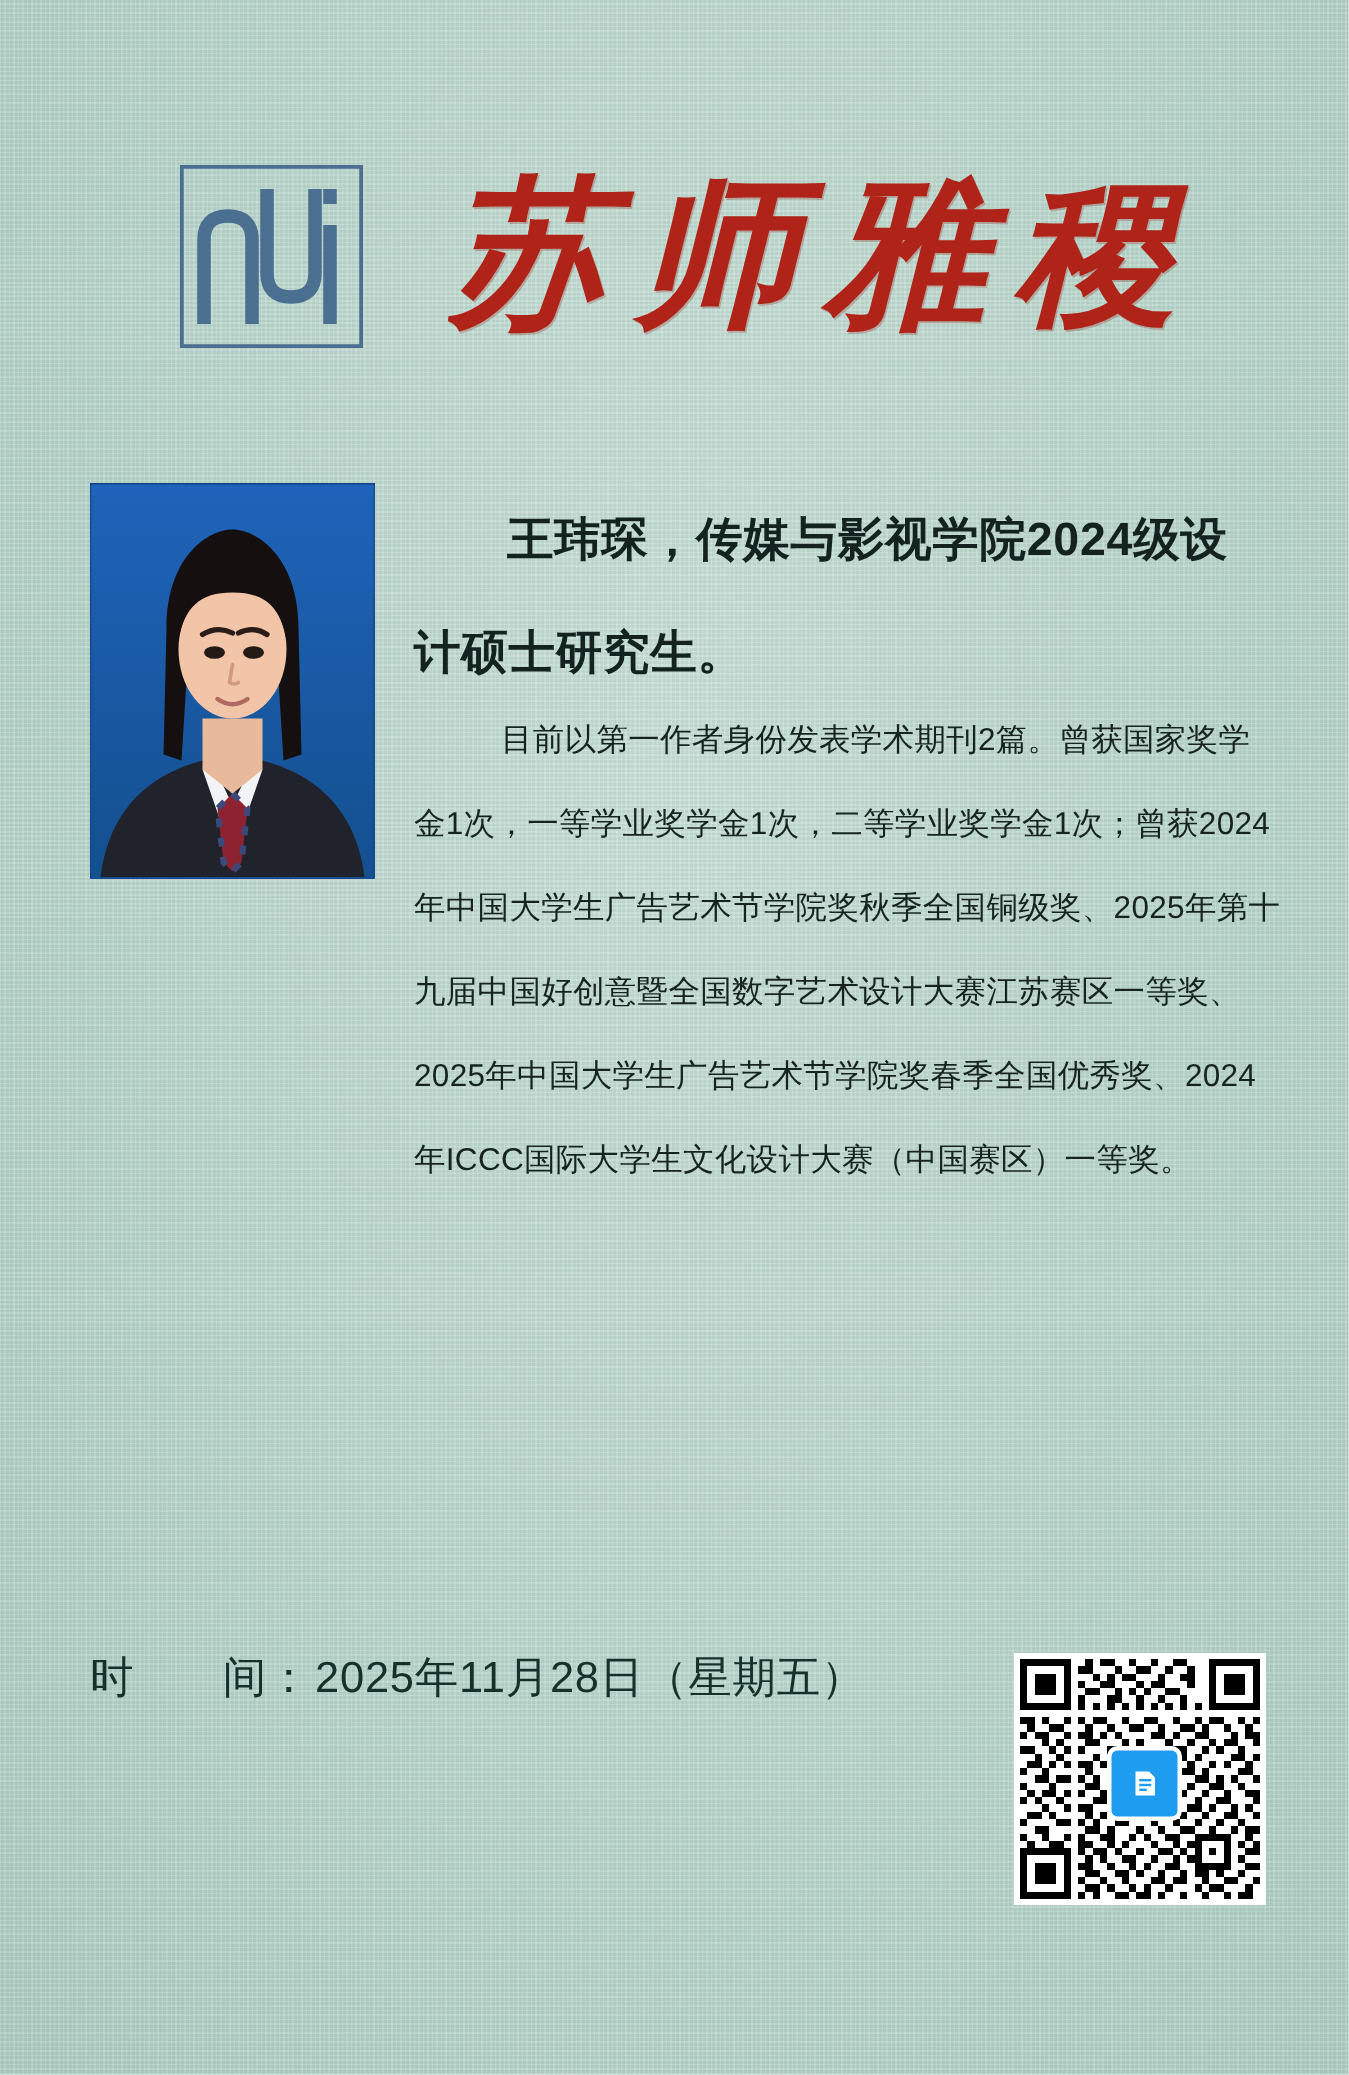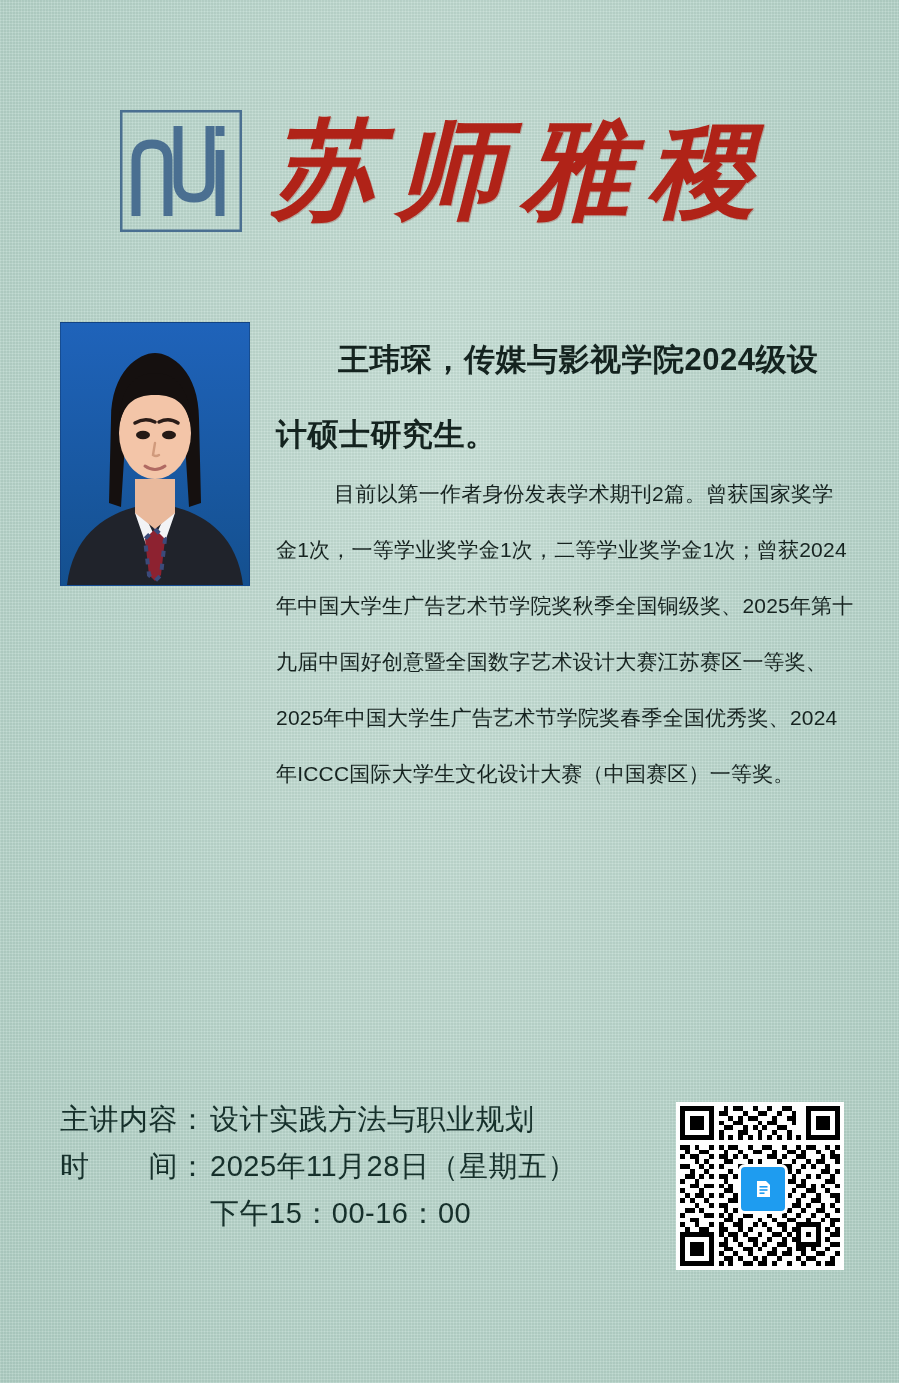--- a/index.html
+++ b/index.html
@@ -24,20 +24,21 @@
     box-sizing: border-box;
   }
 
   
   .header {
     position: absolute;
     left: 0;
     top: 96px;
     width: 786px;
     height: 160px;
+    text-align: center;
   }
   .logo-mark {
     position: absolute;
     left: 120px;
     top: 14px;
     width: 122px;
     height: 122px;
   }
   .logo-mark svg { display: block; }
   .brand-title {
@@ -206,27 +207,21 @@
       <path d="M84 143 q10 7 20 0" stroke="#b06a62" stroke-width="3" fill="none" stroke-linecap="round"></path>
     </svg>
   </div>
 
   <div class="intro">王玮琛，传媒与影视学院2024级设计硕士研究生。</div>
 
   <div class="body-text">目前以第一作者身份发表学术期刊2篇。曾获国家奖学金1次，一等学业奖学金1次，二等学业奖学金1次；曾获2024年中国大学生广告艺术节学院奖秋季全国铜级奖、2025年第十九届中国好创意暨全国数字艺术设计大赛江苏赛区一等奖、2025年中国大学生广告艺术节学院奖春季全国优秀奖、2024年ICCC国际大学生文化设计大赛（中国赛区）一等奖。</div>
 
   <div class="details">
     <div class="det-row">
-      <span class="det-label">主讲内容：</span><span class="det-val">设计实践方法与职业规划</span>
-    </div>
-    <div class="det-row">
       <span class="det-label">时　　间：</span><span class="det-val">2025年11月28日（星期五）</span>
-    </div>
-    <div class="det-row cont">
-      <span class="det-label"></span><span class="det-val">下午15：00-16：00</span>
     </div>
   </div>
 
   <div class="qr-wrap">
     <div class="qr-canvas">
       <svg width="160" height="160" viewBox="0 0 33 33" xmlns="http://www.w3.org/2000/svg" shape-rendering="crispEdges">
         <rect width="33" height="33" fill="#ffffff"></rect>
         <g fill="#000000">
 
           <rect x="0" y="0" width="7" height="1"></rect>

